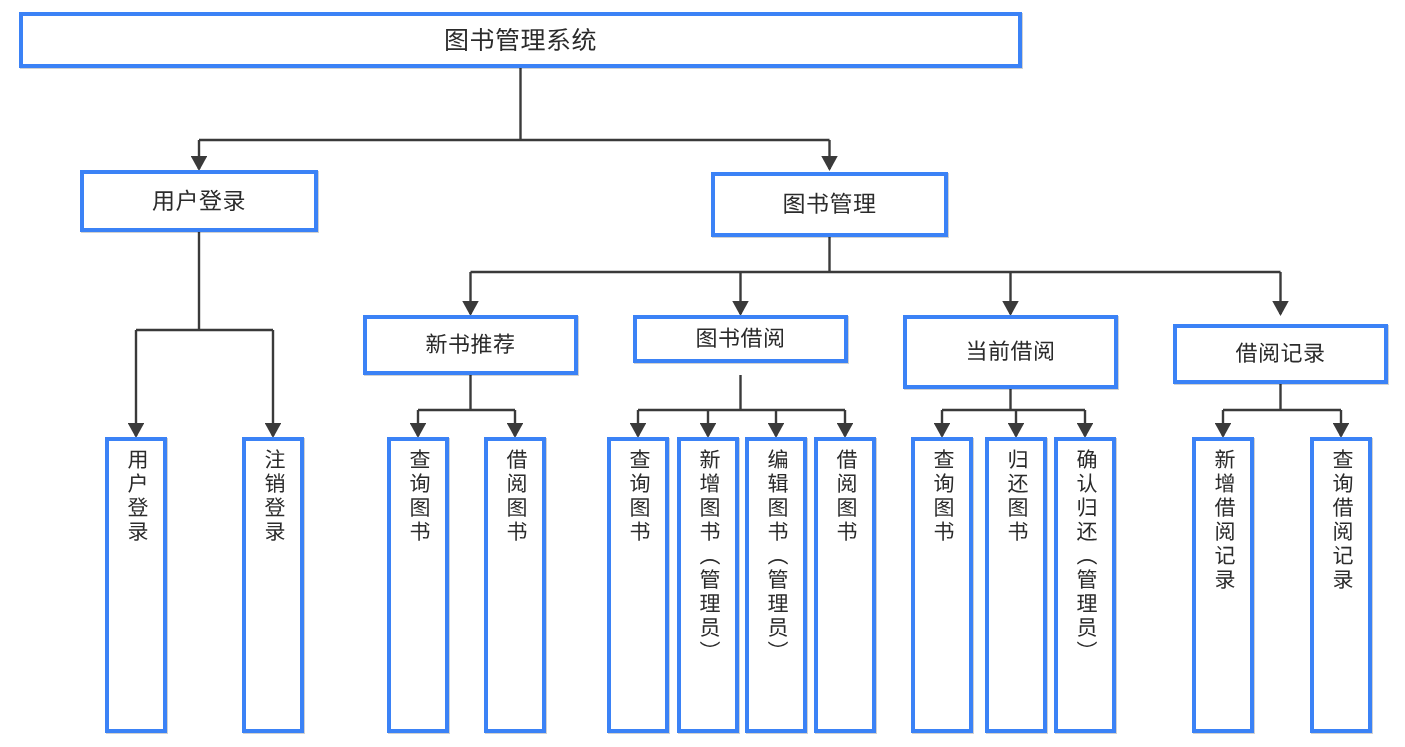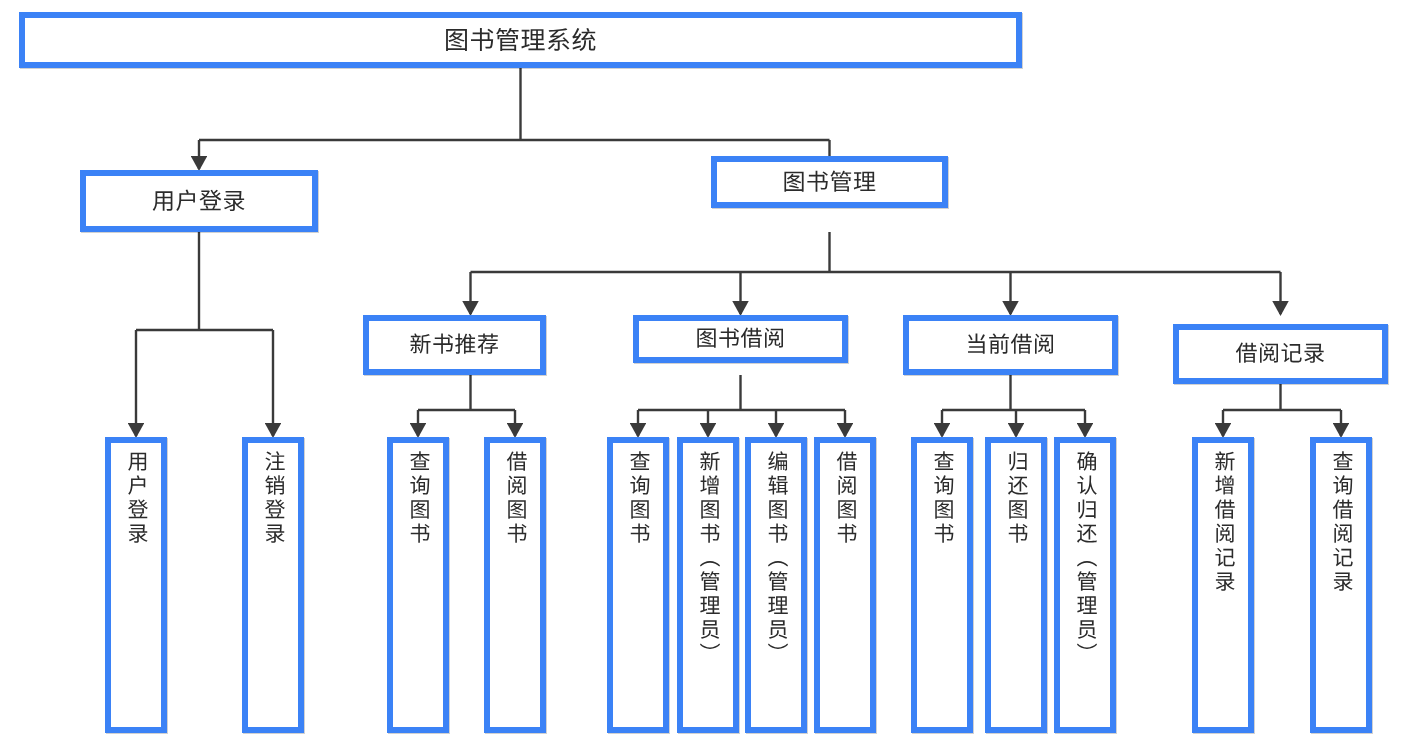--- a/index.html
+++ b/index.html
@@ -23,21 +23,21 @@
     left: 0;
     top: 0;
     width: 1405px;
     height: 747px;
     pointer-events: none;
   }
   .node {
     position: absolute;
     box-sizing: border-box;
     background: #ffffff;
-    border: 6px solid #3b82f6;
+    border: 4px solid #3b82f6;
     display: flex;
     align-items: center;
     justify-content: center;
     text-align: center;
     color: #2b2b2b;
     box-shadow: 1px 1px 0 rgba(0,0,0,0.18);
     z-index: 2;
   }
   .node .lbl {
     display: block;
@@ -126,31 +126,31 @@
       </g>
   </svg>
 
   <div class="node h size-root" style="left: 19px; top: 12px; width: 1003px; height: 56px;">
     <span class="lbl">图书管理系统</span>
   </div>
 
   <div class="node h size-l2" style="left: 80px; top: 170px; width: 238px; height: 62px;">
     <span class="lbl">用户登录</span>
   </div>
-  <div class="node h size-l2" style="left: 711px; top: 156px; width: 237px; height: 52px;">
+  <div class="node h size-l2" style="left: 711px; top: 172px; width: 237px; height: 65px;">
     <span class="lbl">图书管理</span>
   </div>
 
-  <div class="node h size-l3" style="left: 363px; top: 315px; width: 183px; height: 60px; font-family: Liberation Serif, serif;">
+  <div class="node h size-l3" style="left: 363px; top: 315px; width: 215px; height: 60px; font-family: Liberation Serif, serif;">
     <span class="lbl">新书推荐</span>
   </div>
   <div class="node h size-l3" style="left: 633px; top: 315px; width: 215px; height: 48px;">
     <span class="lbl">图书借阅</span>
   </div>
-  <div class="node h size-l3" style="left: 903px; top: 315px; width: 215px; height: 60px;">
+  <div class="node h size-l3" style="left: 903px; top: 315px; width: 215px; height: 74px;">
     <span class="lbl">当前借阅</span>
   </div>
   <div class="node h size-l3" style="left: 1173px; top: 324px; width: 215px; height: 60px;">
     <span class="lbl">借阅记录</span>
   </div>
 
   <div class="node v size-leaf" style="left: 105px; top: 437px; width: 62px; height: 296px;">
     <span class="lbl">用户登录</span>
   </div>
   <div class="node v size-leaf" style="left: 242px; top: 437px; width: 62px; height: 296px;">

